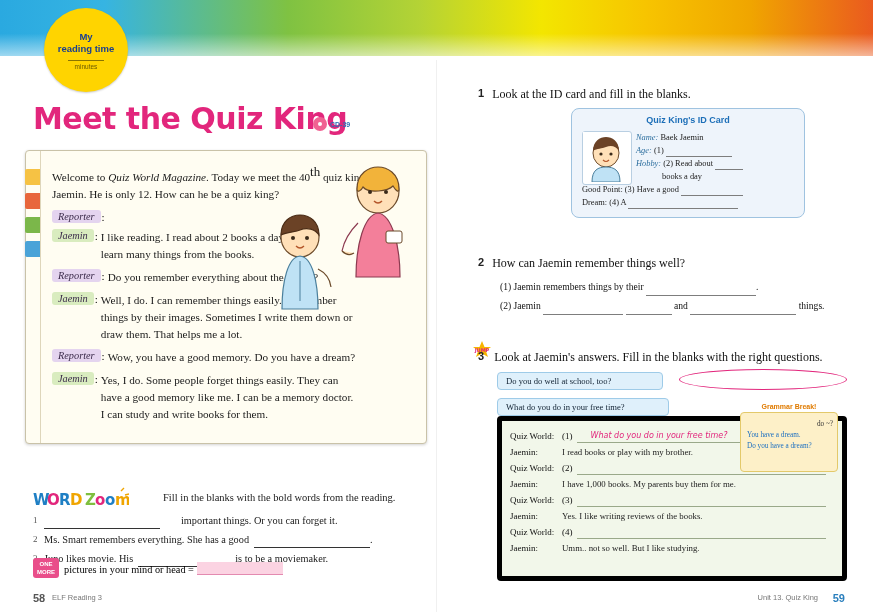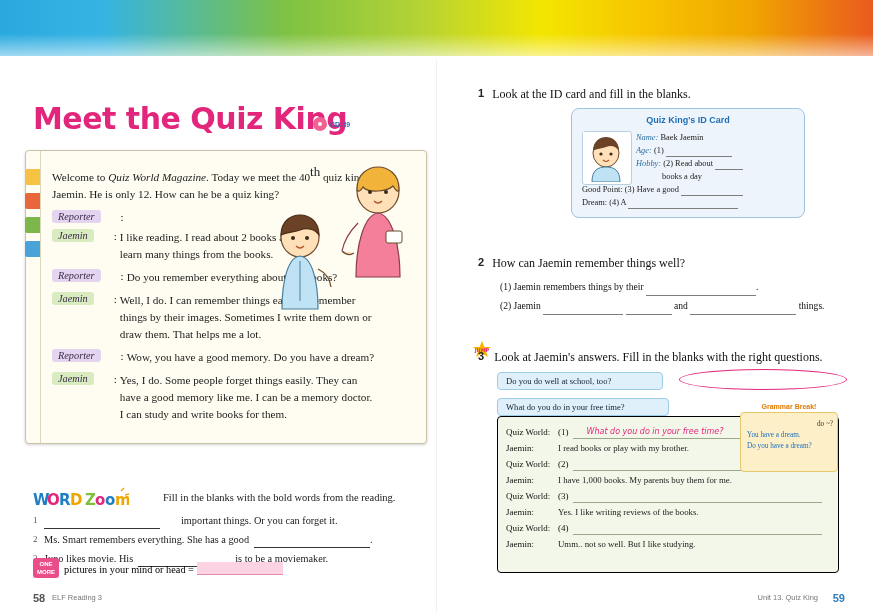--- a/index.html
+++ b/index.html
@@ -62,21 +62,21 @@
   .tab{height:16px;margin-bottom:8px;border-radius:2px 0 0 2px;}
   .book-inner{position:absolute;left:26px;top:12px;right:12px;bottom:10px;}
   .intro{
     font-size:11.2px;line-height:17px;color:#1a1a1a;
   }
   .intro .it{font-style:italic;}
   sup{font-size:13px;}
   .dialog{margin-top:7px;}
   .drow{display:flex;align-items:flex-start;margin-bottom:6px;}
   .who{
-    flex:0 0 auto;font-style:italic;font-size:10.3px;padding:1px 6px;border-radius:3px;margin-right:20px;
+    flex:0 0 auto;font-style:italic;font-size:10.3px;padding:1px 6px;border-radius:3px;margin-right:1px;
     font-family:"Liberation Serif", serif;color:#3a2a4a;white-space:nowrap;
   }
   .who.rep{background:#e4d4ef;}
   .who.jae{background:#d9ecbf;}
   .colon{flex:0 0 auto;font-size:11px;margin-right:3px;padding-top:1px;}
   .said{font-size:11.2px;line-height:17px;color:#1a1a1a;}
   .w180{max-width:196px;}
   .w240{max-width:258px;}
 
   
@@ -146,21 +146,21 @@
     font-size:8.6px;color:#123; padding:3px 8px;margin:0 6px 6px 0;
     font-family:"Liberation Serif", serif;
   }
   .circle-ring{
     position:absolute;left:679px;top:369px;width:166px;height:19px;border:1.6px solid #e2267c;border-radius:50%;
   }
 
   
   .ansbox{
     position:absolute;left:497px;top:416px;width:340px;height:155px;
-    background:#f2f7ea;border:1px solid #000000;border-radius:4px;
+    background:#f2f7ea;border:5px solid #000000;border-radius:4px;
   }
   .ansrow{display:flex;align-items:flex-end;font-size:9px;color:#111;line-height:14px;margin:2px 0 0 8px;}
   .aname{width:52px;flex:0 0 auto;}
   .aline{flex:1 1 auto;border-bottom:1px solid #9aa98a;height:12px;margin-right:10px;}
   .handwrite{
     font-family:"DejaVu Sans", sans-serif;font-size:8px;color:#e2267c;font-style:italic;
   }
   .printed{font-size:8.8px;color:#222;}
 
   
@@ -190,20 +190,28 @@
 </style>
 </head>
 <body>
 
 <div class="page">
 
   <div class="topbar">
     <div class="topbar-inner"></div>
   </div>
 
+  <div class="badge">
+    <div class="b1">
+      <span>My</span><br>
+      <span>reading time</span>
+    </div>
+    <div class="bline"></div>
+    <div class="b2">minutes</div>
+  </div>
 
   <div class="spine"></div>
 
   <div class="title">Meet the Quiz King</div>
 
   <div class="cd-chip">
     <div class="cd-circle"></div>
     <div class="cd-txt">CD-39</div>
   </div>
 

